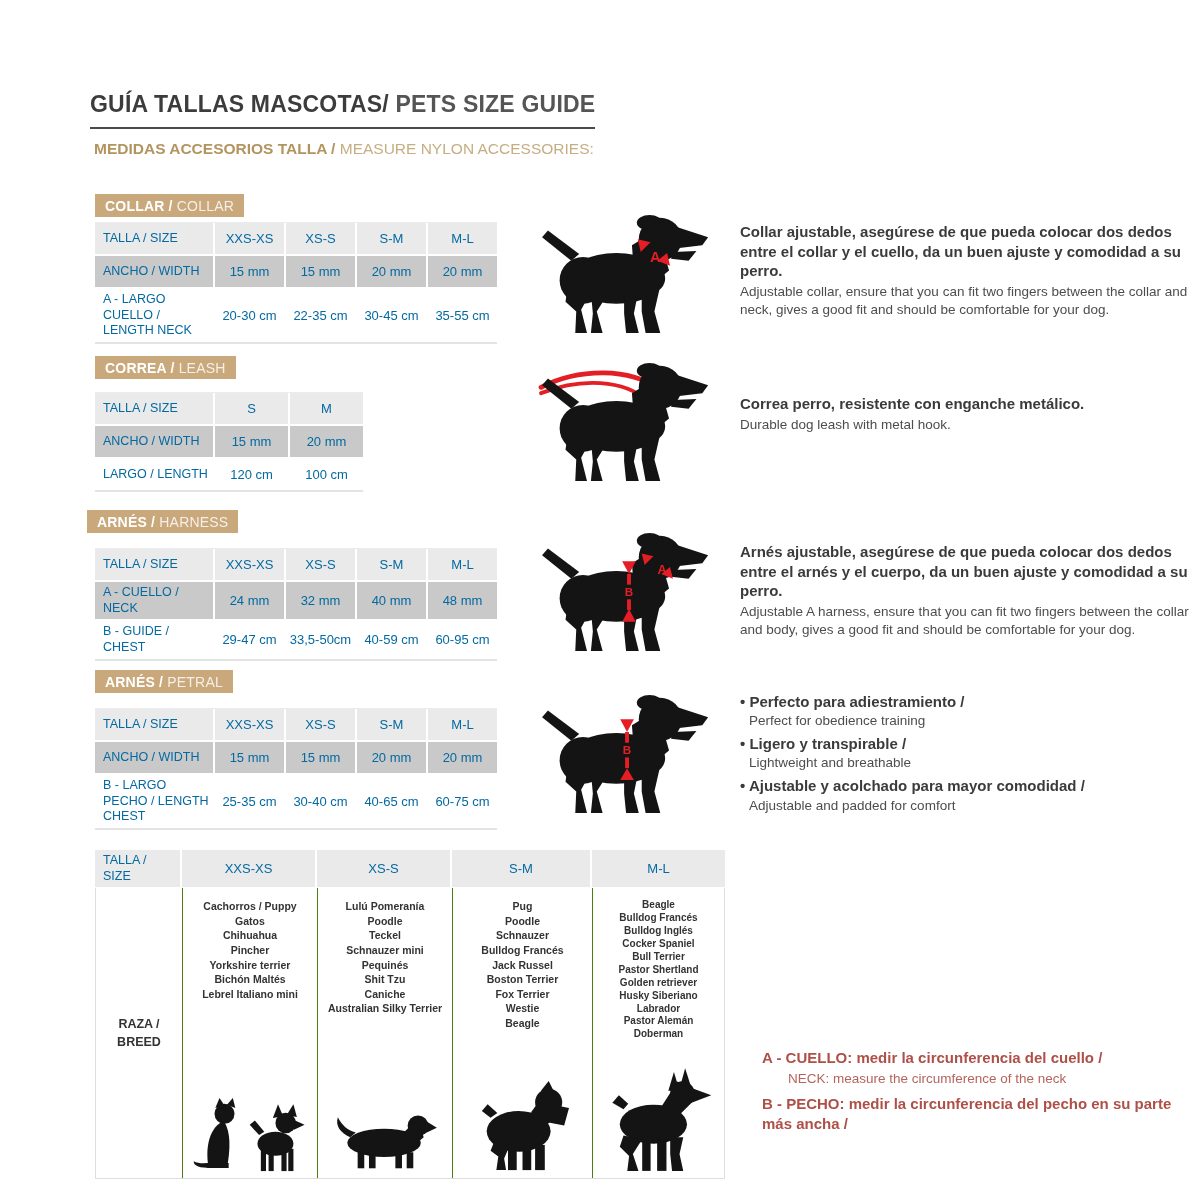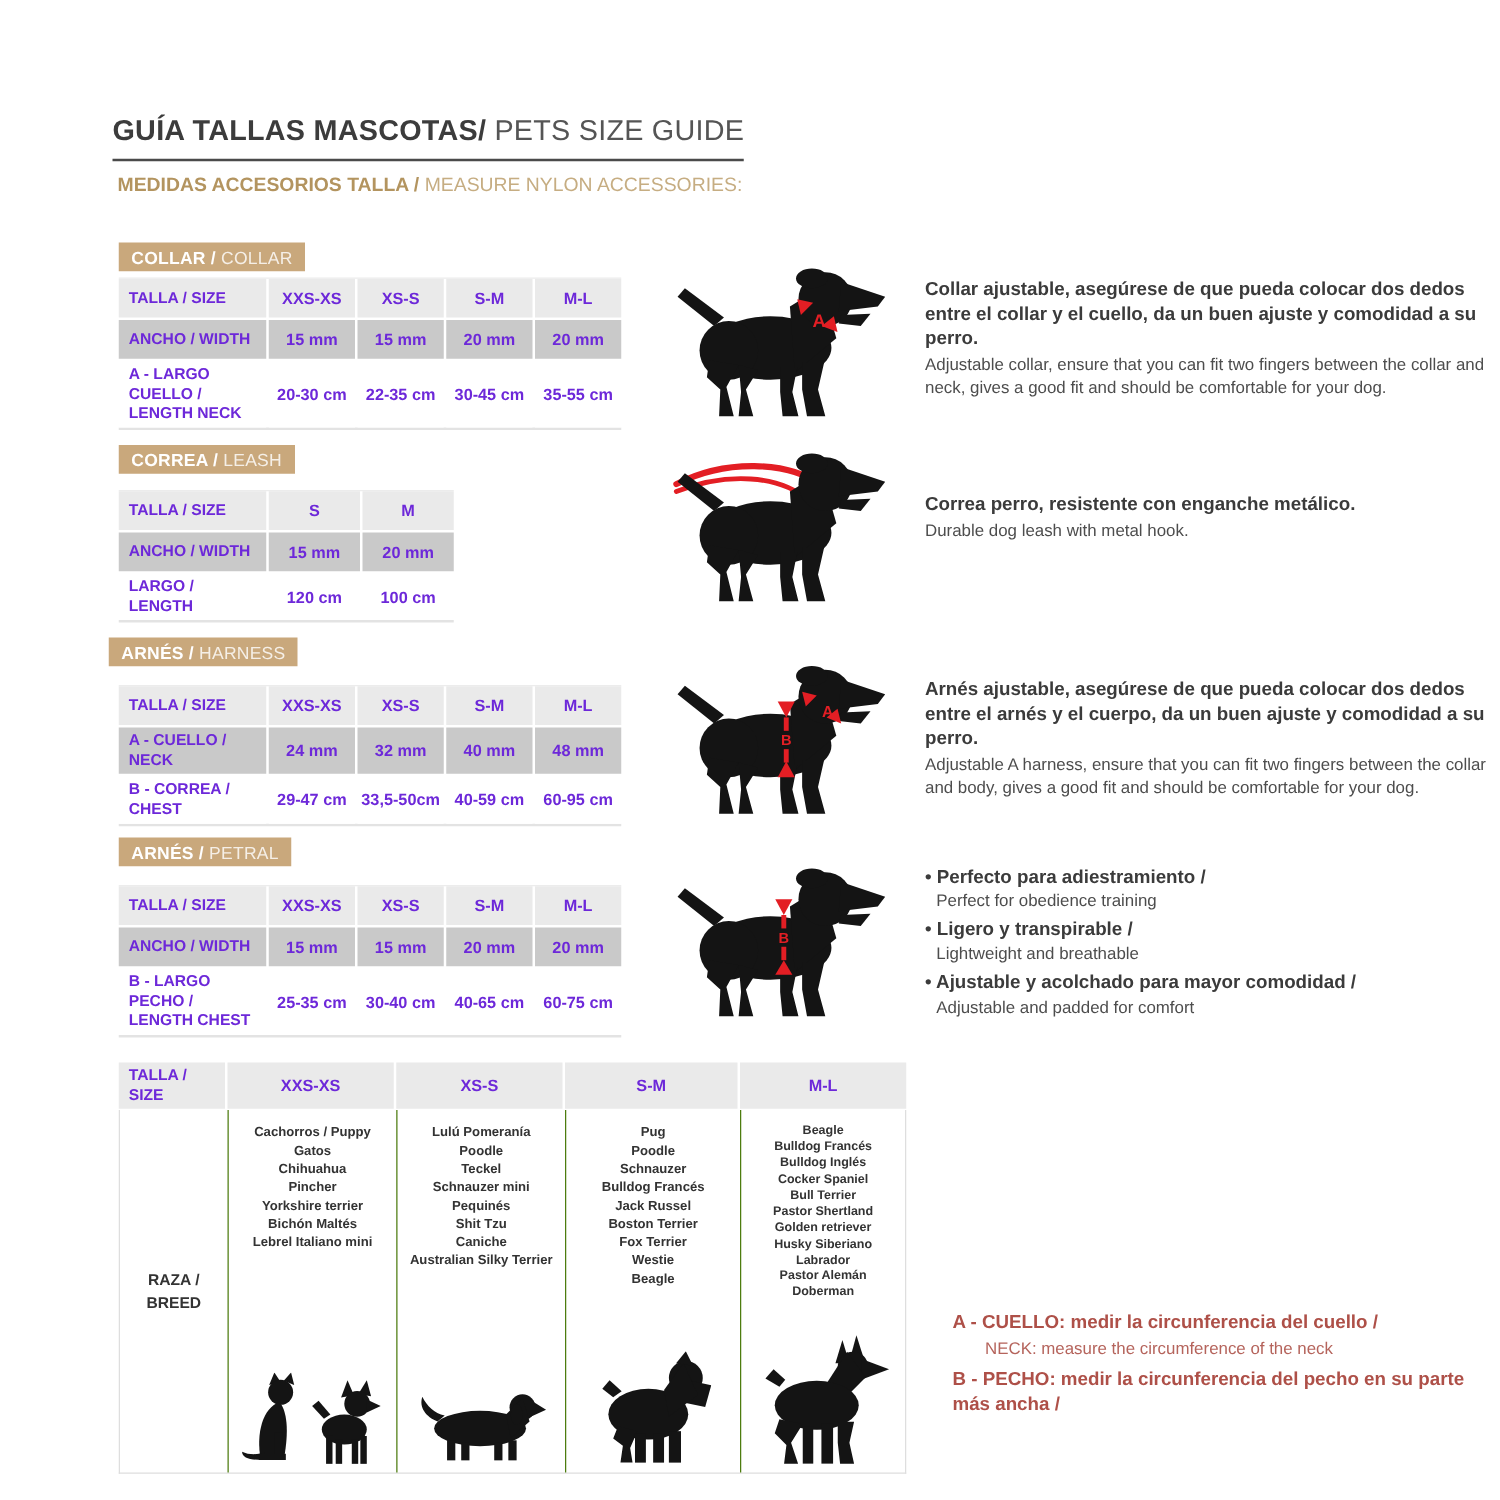--- a/index.html
+++ b/index.html
@@ -2,36 +2,36 @@
 <html><head>
 <meta charset="utf-8">
 <style>
   html,body{margin:0;padding:0;background:#ffffff;}
   .page{position:relative;width:1200px;height:1200px;background:#fff;
         font-family:"Liberation Sans",sans-serif;color:#3c3c3c;overflow:hidden;}
 
   
   .title{position:absolute;left:90px;top:76px;font-size:23px;font-weight:bold;
          letter-spacing:.2px;border-bottom:2px solid #4a4a4a;padding-bottom:9px;}
-  .title .en{font-weight:400;color:#555;}
+  .title .en{font-weight:700;color:#555;}
   .subtitle{position:absolute;left:94px;top:140px;font-size:15.5px;font-weight:bold;color:#b3945f;}
   .subtitle .en{font-weight:500;color:#c6ad82;}
 
   
   .badge{position:absolute;background:#c9a87c;color:#fff;font-size:14px;font-weight:bold;
          padding:4px 10px 3px 10px;letter-spacing:.2px;}
   .badge .en{font-weight:500;color:rgba(255,255,255,.82);}
 
   
   .tbl{position:absolute;display:grid;gap:2px;background:#fff;
        border-top:1px solid #ececec;border-bottom:2px solid #e3e3e3;}
   .tbl.five{grid-template-columns:118px 69px 69px 69px 69px;}
   .tbl.three{grid-template-columns:118px 73px 73px;}
   .c{display:flex;align-items:center;justify-content:center;text-align:center;
-     font-weight:bold;font-size:13px;color:#6d28d9;min-height:25px;padding:3px 2px;}
+     font-weight:normal;font-size:13px;color:#0369a1;min-height:25px;padding:3px 2px;}
   .c.lbl{justify-content:flex-start;text-align:left;padding-left:8px;padding-right:4px;font-size:12.5px;line-height:1.25;}
   .rh{background:#eaeaea;} .rd{background:#c9c9c9;} .rw{background:#ffffff;}
 
   
   .desc{position:absolute;width:465px;}
   .desc .es{font-weight:bold;font-size:15px;line-height:1.3;color:#3b3b3b;}
   .desc .en{font-size:13.5px;line-height:1.38;color:#4d4d4d;margin-top:2px;}
 
   .bullets{position:absolute;width:465px;}
   .bullet .es{font-weight:bold;font-size:15px;line-height:1.35;color:#3b3b3b;}
@@ -155,21 +155,21 @@
     <div class="c lbl rh">TALLA / SIZE</div>
     <div class="c rh">XXS-XS</div>
     <div class="c rh">XS-S</div>
     <div class="c rh">S-M</div>
     <div class="c rh">M-L</div>
     <div class="c lbl rd">A - CUELLO / NECK</div>
     <div class="c rd">24 mm</div>
     <div class="c rd">32 mm</div>
     <div class="c rd">40 mm</div>
     <div class="c rd">48 mm</div>
-    <div class="c lbl rw">B - CORREA / CHEST</div>
+    <div class="c lbl rw">B - GUIDE / CHEST</div>
     <div class="c rw">29-47 cm</div>
     <div class="c rw">33,5-50cm</div>
     <div class="c rw">40-59 cm</div>
     <div class="c rw">60-95 cm</div>
   </div>
 
   <svg class="dogfig" style="left:536px;top:528px;" viewBox="0 0 190 130" width="186" height="127">
     <use href="#dogbase"></use>
     <g fill="#e31e24">
       <polygon points="108,26 120,29 111,38"></polygon>

